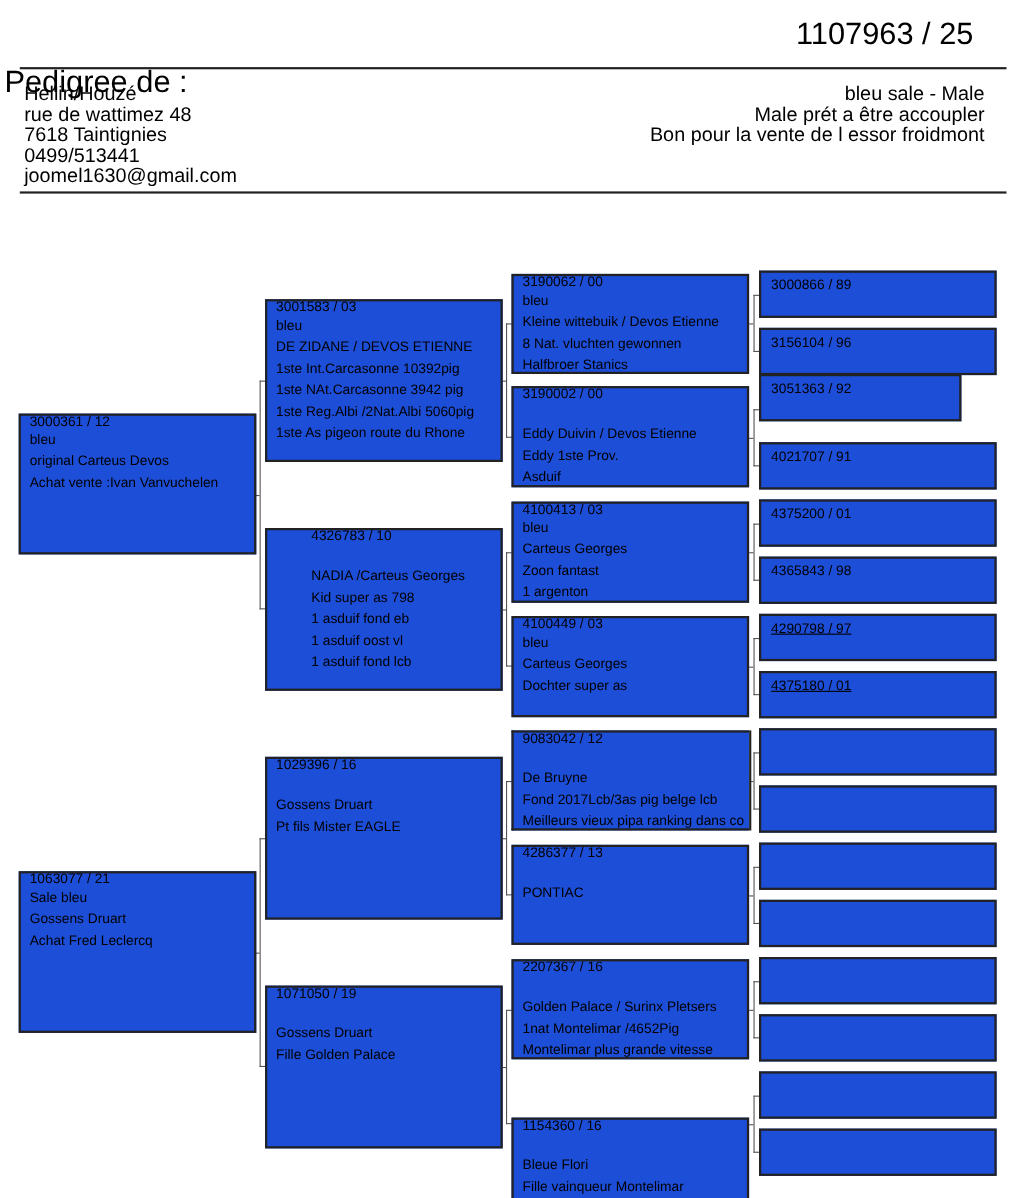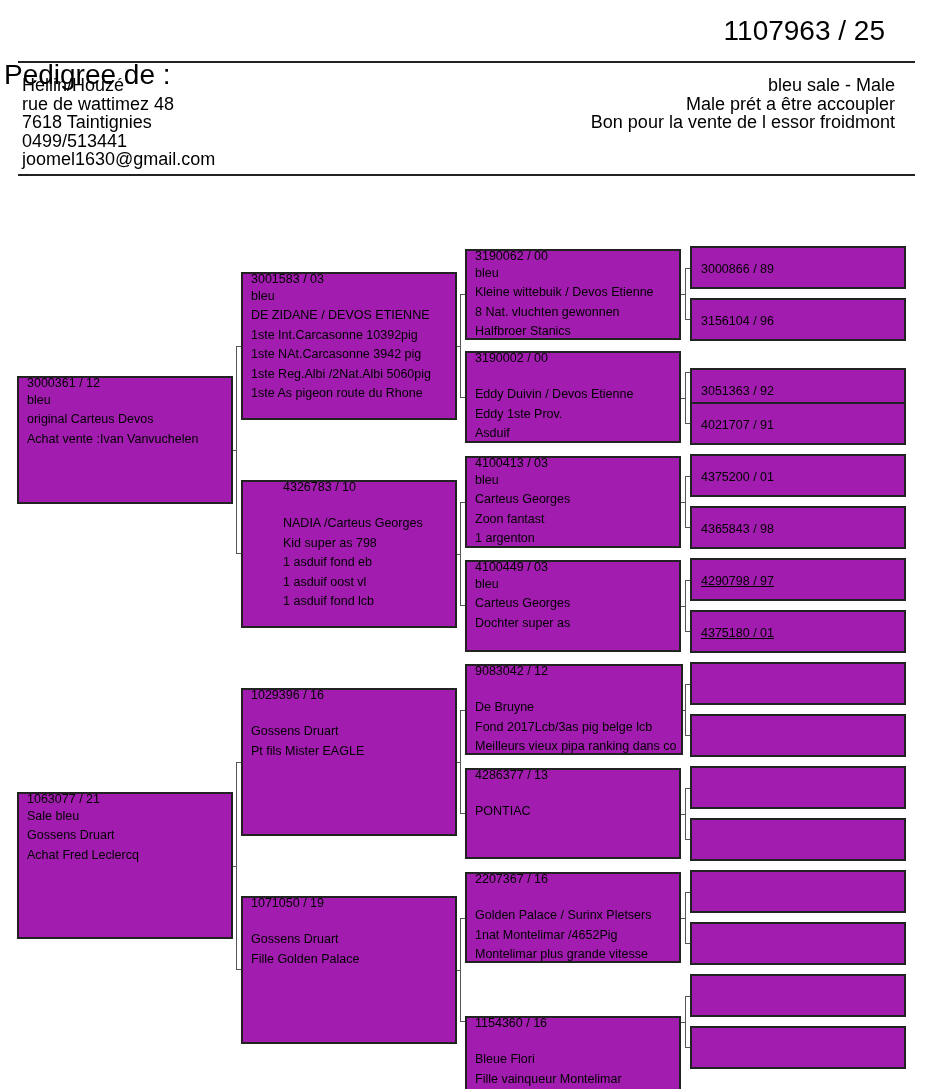--- a/index.html
+++ b/index.html
@@ -4,25 +4,25 @@
 <style>
   html, body { margin:0; padding:0; background:#ffffff; }
   body { width:925px; height:1089px; position:relative; overflow:hidden;
          font-family:"Liberation Sans", sans-serif; color:#000; }
   .title { position:absolute; left:4px; top:14px; font-size:28px; line-height:34px;margin-top:44px; }
   .ring-title { position:absolute; right:40px; top:14px; font-size:28px; line-height:34px; }
   .rule { position:absolute; left:18px; width:897px; height:2px; background:#222; }
   .owner { position:absolute; left:22px; top:76px; font-size:18px; line-height:18.5px; }
   .owner div, .info div { white-space:nowrap; }
   .info { position:absolute; right:30px; top:76px; font-size:18px; line-height:18.5px; text-align:right; }
-  .box { position:absolute; border:2px solid #222; box-sizing:border-box; background:#a21caf;
+  .box { position:absolute; border:2px solid #222; box-sizing:border-box; background:#1d4ed8;
          font-size:12.5px; line-height:19.4px; padding:0 0 0 8px; overflow:visible; }
   .box .l { white-space:nowrap; height:19.4px; }
   .box .ring { line-height:14px; height:15px; margin-top:-2px; }
-  .box.gg { padding-left:9px; padding-top:14px; }
+  .box.gg { padding-left:9px; padding-top:4px; }
   .box.gg .ring { margin-top:0; }
   .box.clip { overflow:hidden; }
   .conn { position:absolute; border:1px solid #555; border-right:none; box-sizing:border-box; }
   .stub { position:absolute; height:1px; background:#555; }
 </style>
 </head>
 <body>
 
 <div class="title">Pedigree de :</div>
 <div class="ring-title">1107963 / 25</div>
@@ -172,21 +172,21 @@
   <div class="l">Bleue Flori</div>
   <div class="l">Fille vainqueur Montelimar</div>
 </div>
 
 <div class="box gg" style="left:690px; top:246px; width:216px; height:43px;">
     <div class="l ring">3000866 / 89</div>
   </div>
 <div class="box gg" style="left:690px; top:298px; width:216px; height:43px;">
     <div class="l ring">3156104 / 96</div>
   </div>
-<div class="box gg" style="left:690px; top:368px; width:216px; height:43px;">
+<div class="box gg" style="left:690px; top:340px; width:184px; height:43px;">
     <div class="l ring">3051363 / 92</div>
   </div>
 <div class="box gg" style="left:690px; top:402px; width:216px; height:43px;">
     <div class="l ring">4021707 / 91</div>
   </div>
 <div class="box gg" style="left:690px; top:454px; width:216px; height:43px;">
     <div class="l ring">4375200 / 01</div>
   </div>
 <div class="box gg" style="left:690px; top:506px; width:216px; height:43px;">
     <div class="l ring">4365843 / 98</div>

